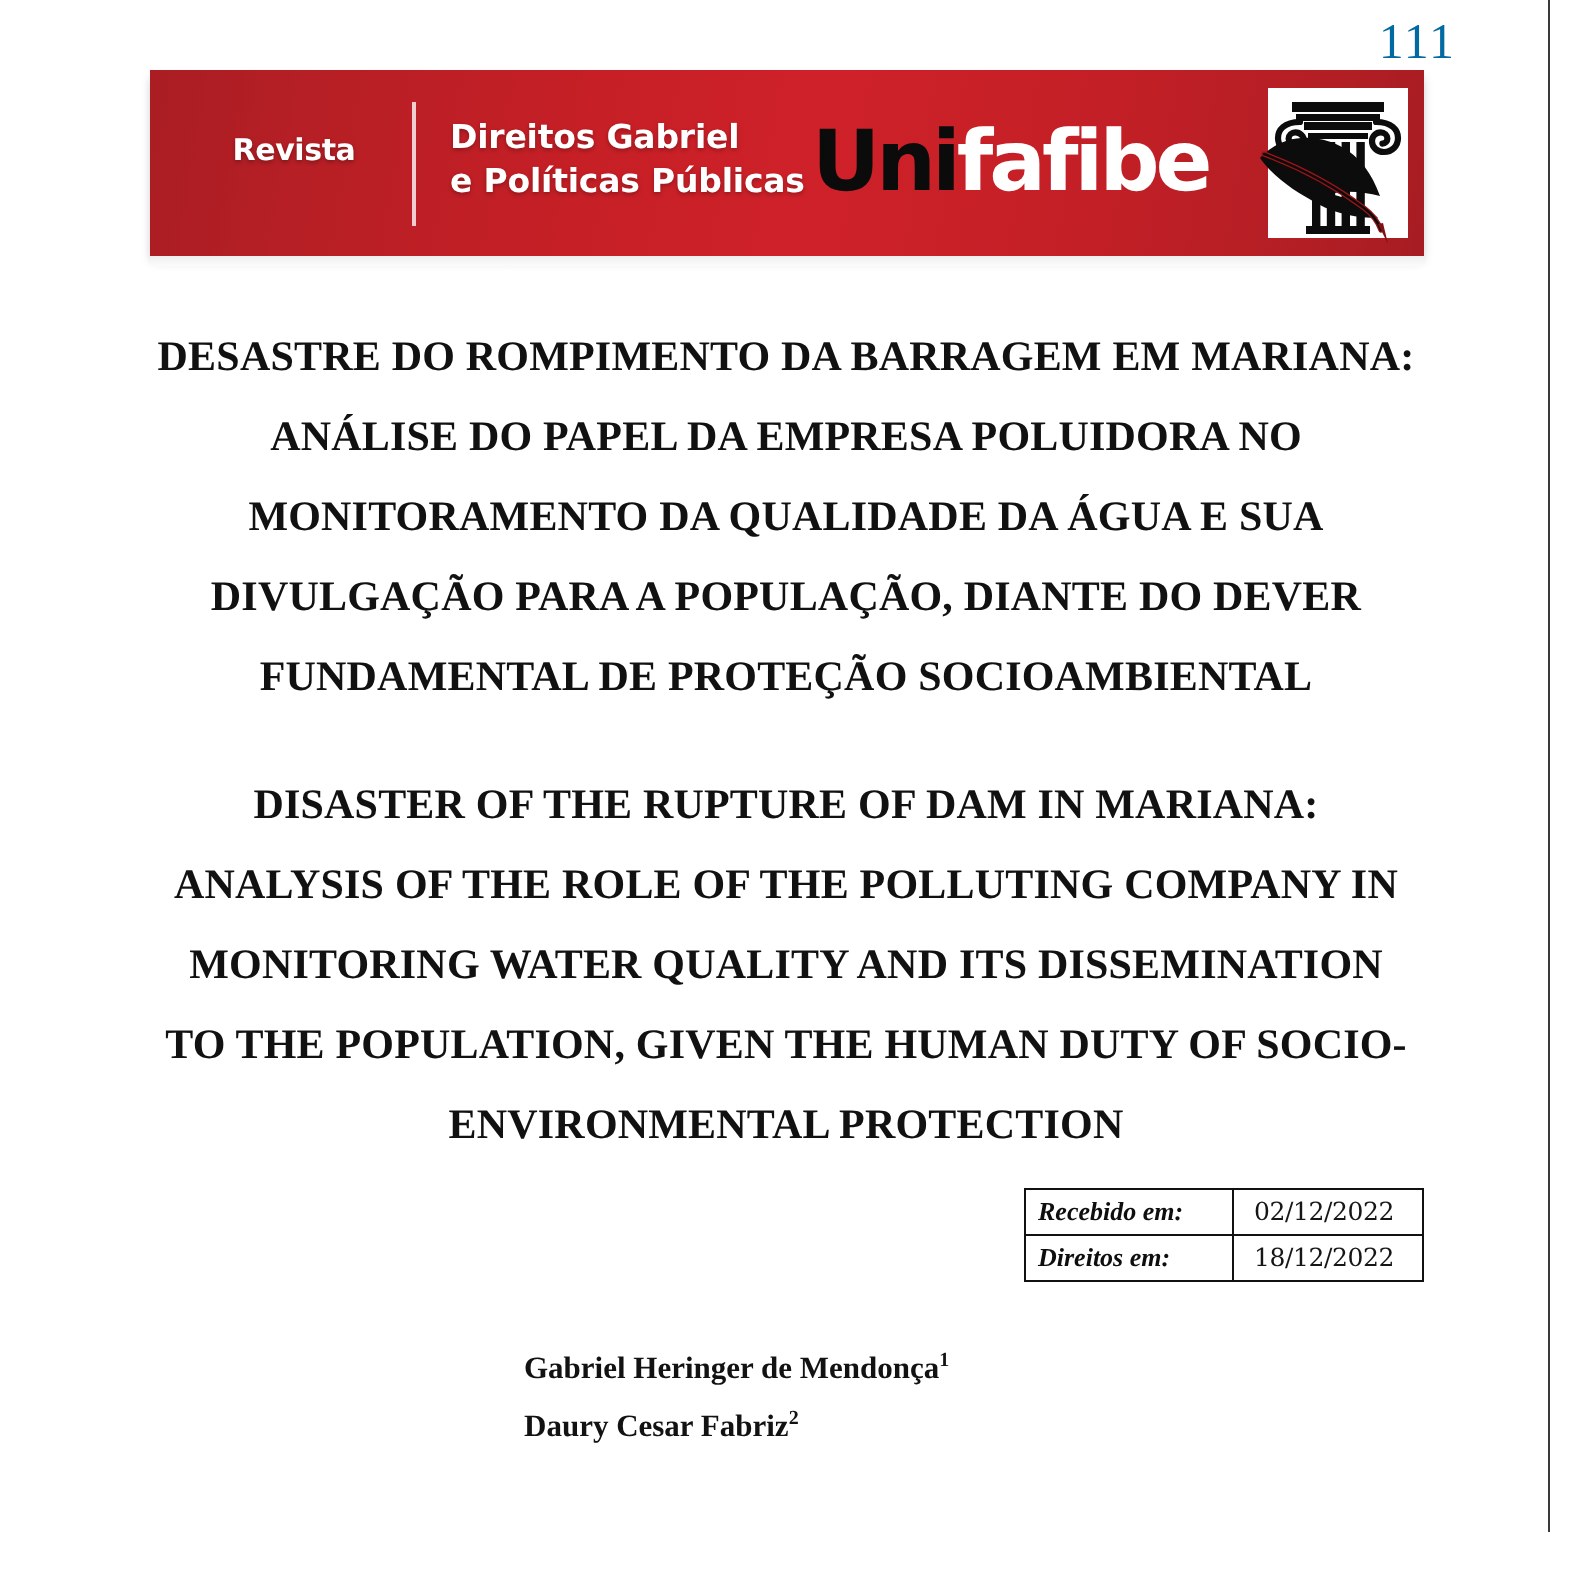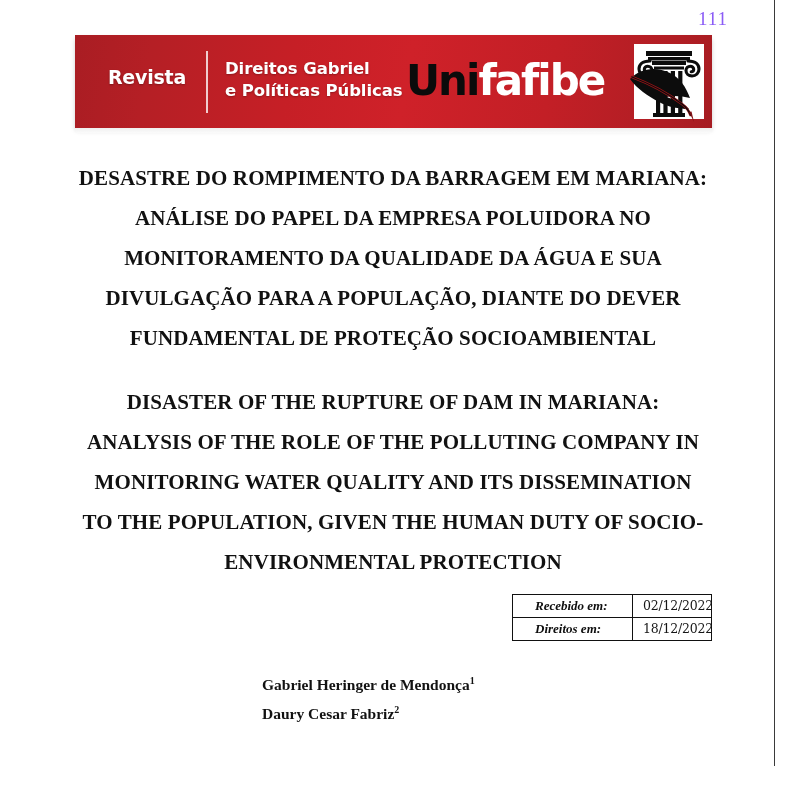--- a/index.html
+++ b/index.html
@@ -32,23 +32,23 @@
     height: 766px;
     background: #3a3a3a;
   }
 
   
   #page-number {
     position: absolute;
     right: 58px;
     top: 9px;
     font-family: "Liberation Serif", serif;
-    font-size: 19px;
+    font-size: 25px;
     letter-spacing: 1px;
-    color: #8b5cf6;
+    color: #0369a1;
     line-height: 1;
   }
 
   
   #masthead {
     position: absolute;
     left: 75px;
     top: 35px;
     width: 637px;
     height: 93px;
@@ -73,21 +73,21 @@
   }
 
   .masthead-revista {
     position: absolute;
     left: 17px;
     top: 31px;
     width: 110px;
     text-align: center;
     font-family: "DejaVu Sans", sans-serif;
     font-weight: bold;
-    font-size: 19px;
+    font-size: 15px;
     color: #ffffff;
     letter-spacing: -0.2px;
     text-shadow: 0 1px 2px rgba(0,0,0,0.30);
   }
   .masthead-divider {
     position: absolute;
     left: 131px;
     top: 16px;
     width: 2px;
     height: 62px;
@@ -150,21 +150,21 @@
     position: absolute;
     left: 512px;
     top: 594px;
     width: 200px;
     border-collapse: collapse;
     table-layout: fixed;
   }
   #dates-table td {
     border: 1px solid #111111;
     height: 19px;
-    padding: 1px 4px 2px 22px;
+    padding: 1px 4px 2px 6px;
     vertical-align: middle;
   }
   #dates-table td.lbl {
     width: 93px;
     font-family: "Liberation Serif", serif;
     font-weight: bold;
     font-style: italic;
     font-size: 13px;
     color: #0e0e0e;
   }

